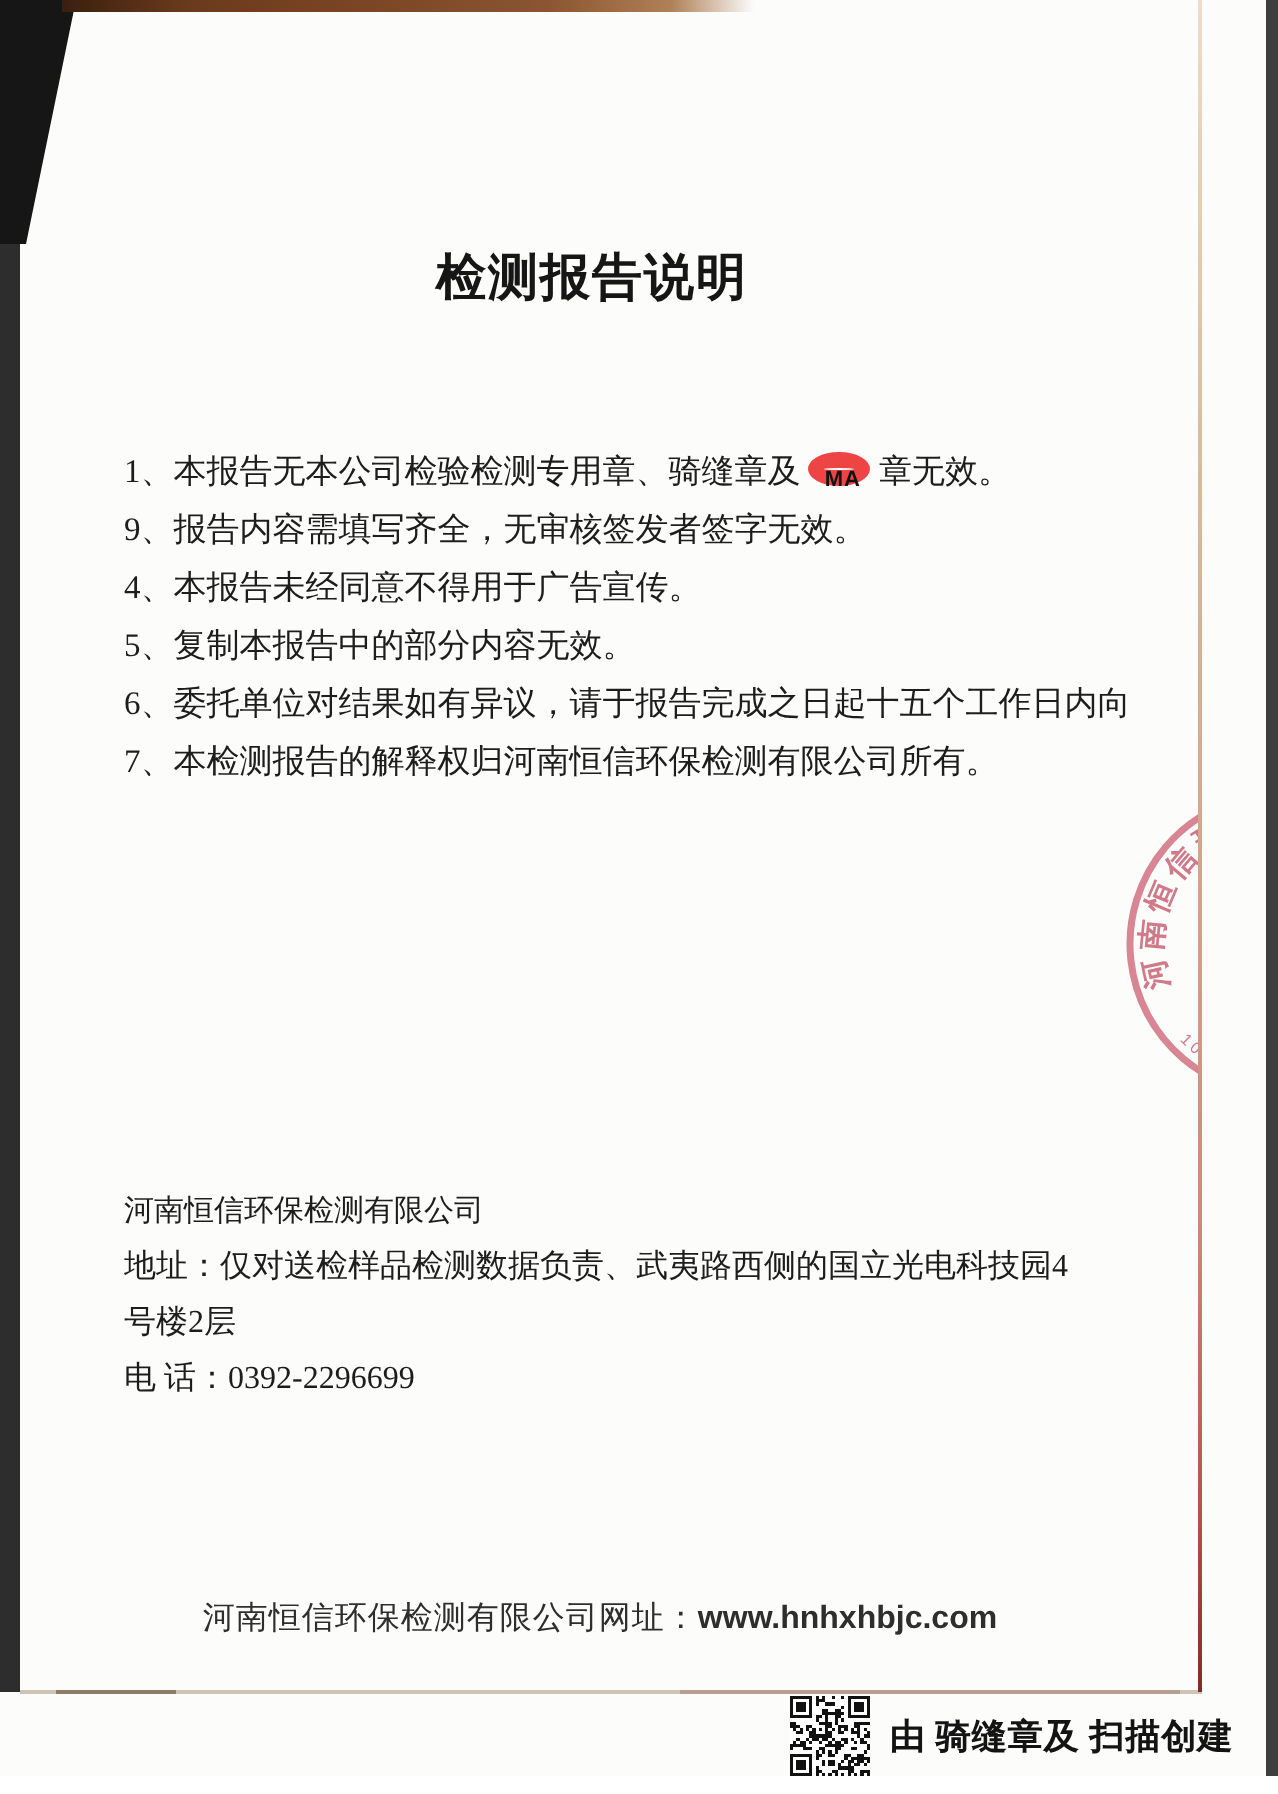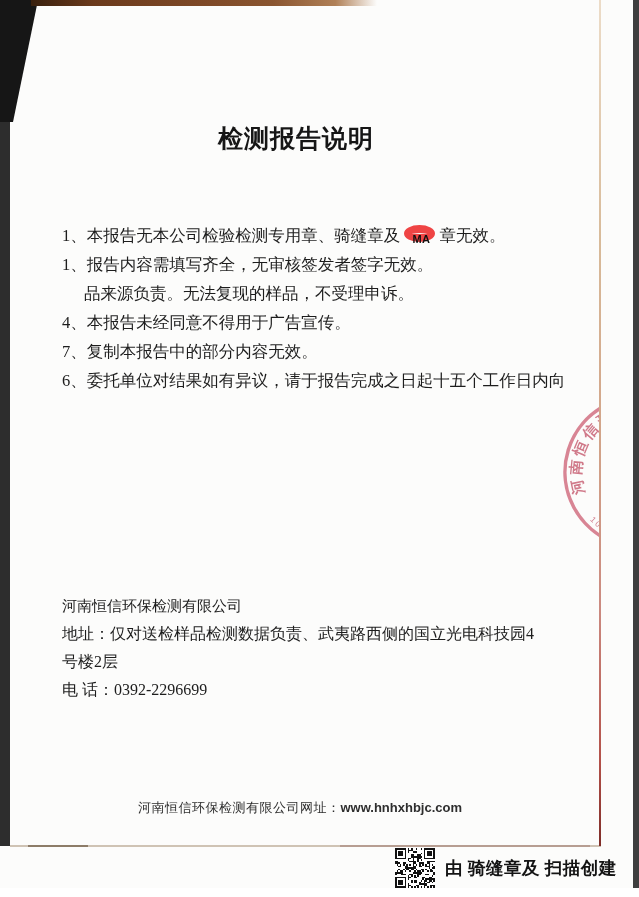--- a/index.html
+++ b/index.html
@@ -27,43 +27,43 @@
   .notice{position:absolute;left:62px;top:221px;width:520px;font-size:16.5px;line-height:29px;}
   .notice-line{white-space:nowrap;}
   .notice-line.cont{padding-left:22px;}
   .cma{display:inline-block;box-sizing:border-box;width:31px;height:17px;border:8px solid #ef4444;
     border-radius:50% / 50%;text-align:center;line-height:13px;vertical-align:-2px;
     font:700 11px "Liberation Sans","DejaVu Sans",sans-serif;letter-spacing:.5px;color:#111;}
   .company{position:absolute;left:62px;top:592px;width:520px;font-size:16px;line-height:28px;}
   .company .name{font-size:15px;}
   .company .postal{margin-top:6px;}
   .site-line{position:absolute;left:10px;top:799px;width:580px;text-align:center;
-    font-size:13px;color:#2e2e2e;letter-spacing:.5px;}
+    font-size:16px;color:#2e2e2e;letter-spacing:.5px;}
   .site-line .url{font-family:"Liberation Sans","DejaVu Sans",sans-serif;font-weight:700;letter-spacing:0;}
   
   .stamp-clip{position:absolute;left:551px;top:384px;width:48px;height:178px;overflow:hidden;pointer-events:none;}
   
   .qr{position:absolute;left:395px;top:848px;width:40px;height:40px;}
   .scan-caption{position:absolute;left:445px;top:856px;font-size:17.5px;font-weight:600;
     color:#141414;white-space:nowrap;letter-spacing:.5px;}
 </style>
 </head>
 <body>
 
 <div id="canvas">
 
   <div class="doc-title">检测报告说明</div>
 
   <div class="notice">
       <div class="notice-line"><span>1、本报告无本公司检验检测专用章、骑缝章及 </span><span class="cma">MA</span><span> 章无效。</span></div>
-      <div class="notice-line">1、报告内容需填写齐全，无审核签发者签字无效。</div>
-      <div class="notice-line cont">品来源负责。无法复现的样品，不受理申诉。</div>
+      <div class="notice-line">9、报告内容需填写齐全，无审核签发者签字无效。</div>
       <div class="notice-line">4、本报告未经同意不得用于广告宣传。</div>
-      <div class="notice-line">7、复制本报告中的部分内容无效。</div>
+      <div class="notice-line">5、复制本报告中的部分内容无效。</div>
       <div class="notice-line">6、委托单位对结果如有异议，请于报告完成之日起十五个工作日内向</div>
+      <div class="notice-line">7、本检测报告的解释权归河南恒信环保检测有限公司所有。</div>
     </div>
 
   <div class="company">
     <div class="name">河南恒信环保检测有限公司</div>
     <div><span>地址：</span><span>仅对送检样品检测数据负责、武夷路西侧的国立光电科技园4</span></div>
     <div>号楼2层</div>
     <div><span>电 话：</span><span>0392-2296699</span></div>
   </div>
 
   <div class="site-line"><span>河南恒信环保检测有限公司网址：</span><span class="url">www.hnhxhbjc.com</span></div>

